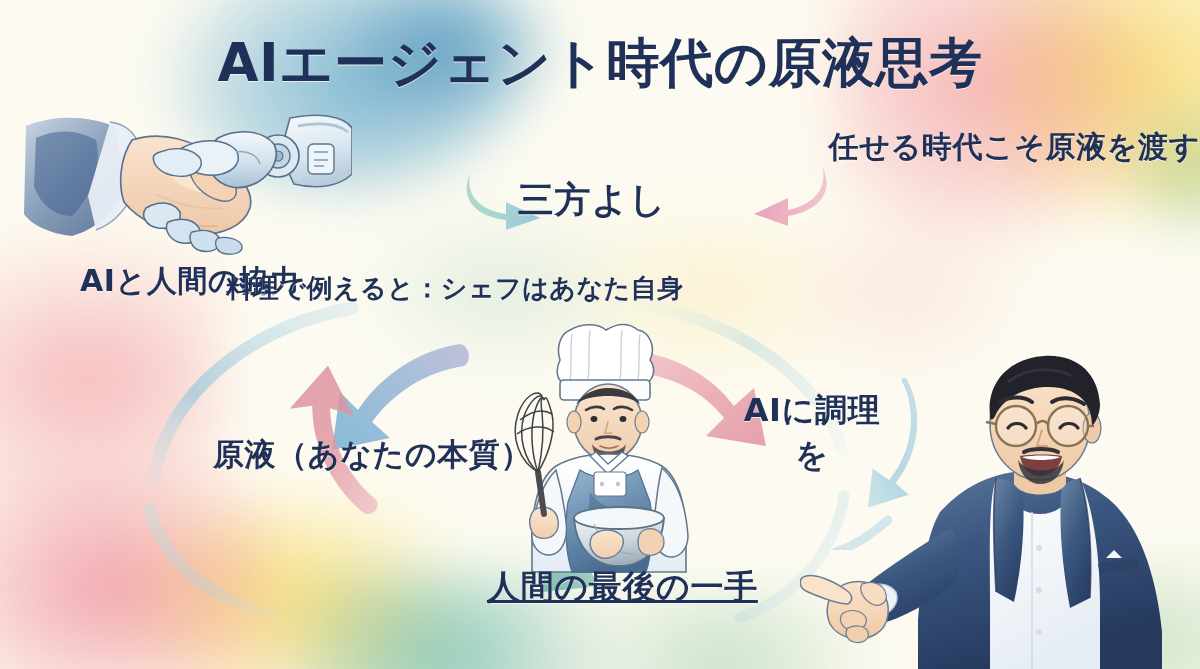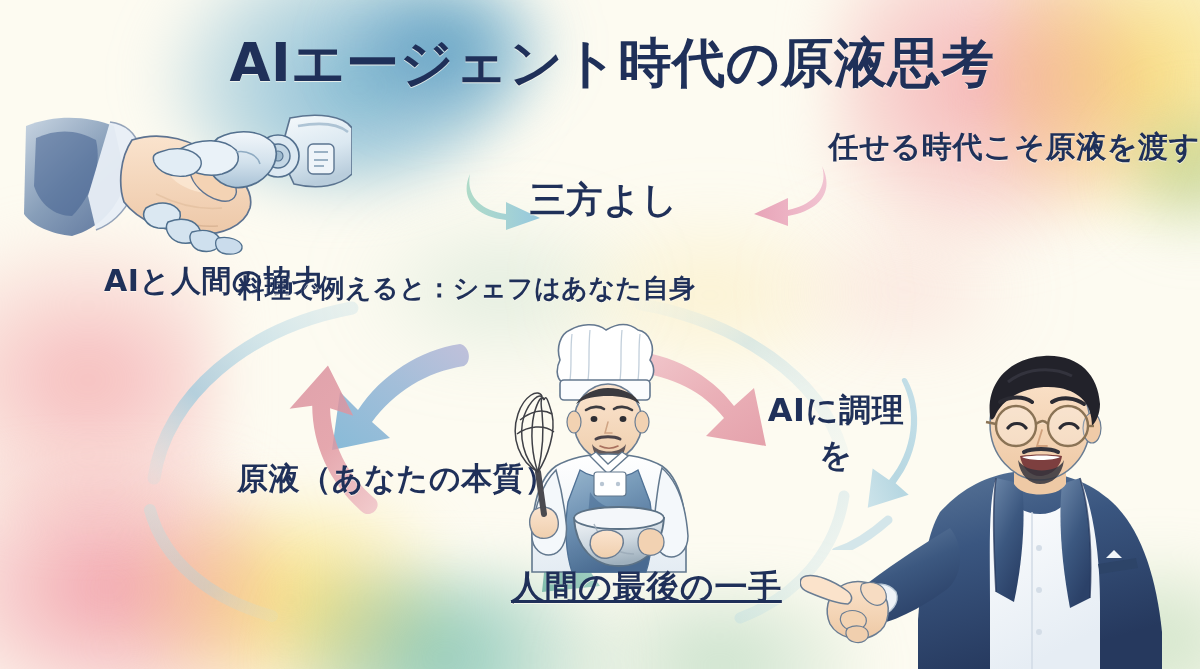--- a/index.html
+++ b/index.html
@@ -85,21 +85,20 @@
   }
 
   
   .ink {
     position: absolute;
     color: #1f3059;
     font-weight: 700;
     letter-spacing: .02em;
     white-space: nowrap;
     text-shadow: 0 1px 0 rgba(253,251,241,.75);
-    padding-left: 24px;
   }
 
   #title {
     left: 0; right: 0; top: 28px;
     text-align: center;
     font-size: 53px;
     letter-spacing: .01em;
     white-space: nowrap;
   }
   #subtitle-1 {
@@ -117,21 +116,20 @@
     font-size: 30px;
   }
   #caption-cooking {
     left: 0; right: 290px; top: 271px;
     text-align: center;
     font-size: 26px;
   }
   #label-genn {
     left: 213px; top: 434px;
     font-size: 31px;
-    margin-top: 24px;
   }
   #label-ai-cook {
     left: 737px; top: 388px;
     font-size: 32px;
     line-height: 1.42;
     white-space: normal;
     width: 150px;
     text-align: center;
   }
   #label-last-move {

